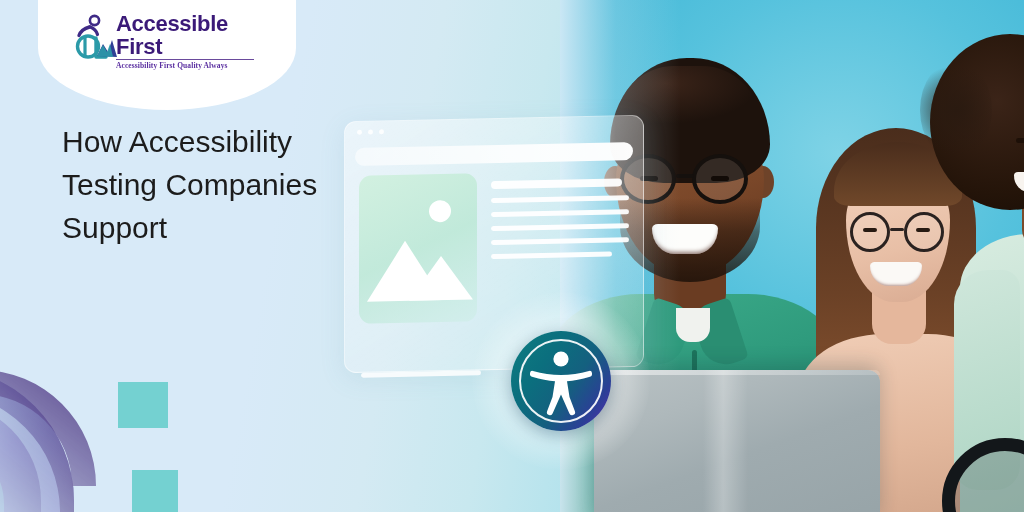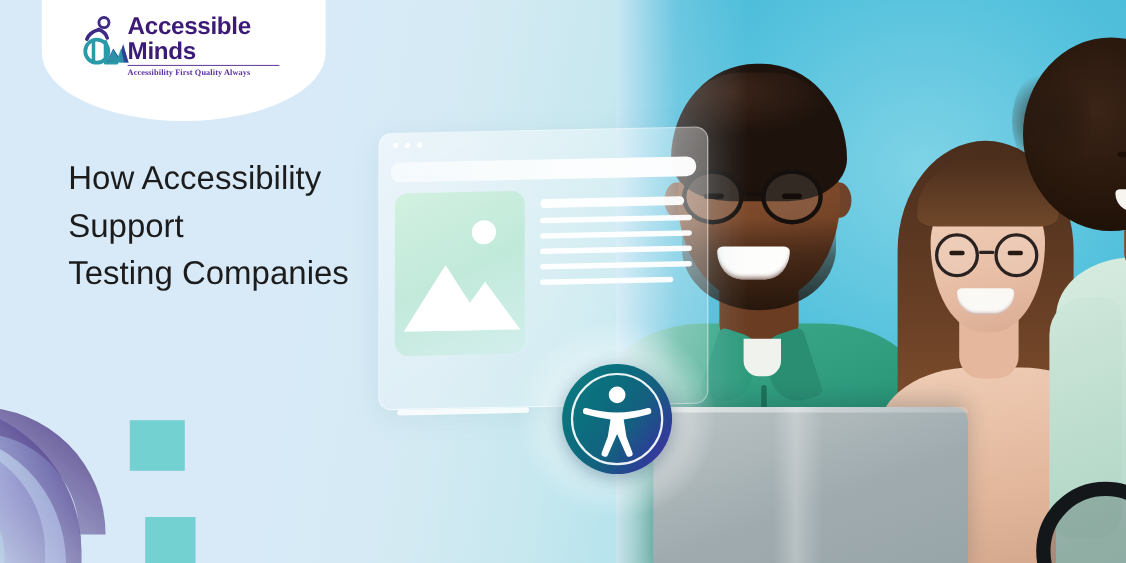--- a/index.html
+++ b/index.html
@@ -271,21 +271,21 @@
   }
   .logo-l2{
     font-size:22px; font-weight:bold; color:#3b1a78; letter-spacing:-.3px; line-height:23px;
   }
   .logo-rule{ width:138px; height:1px; background:#6a4a9c; margin:1px 0 1px 0; }
   .logo-tag{
     font-size:7.5px; font-weight:bold; color:#5a2fa0; letter-spacing:.1px; white-space:nowrap;font-family:Liberation Serif, serif;
   }
 
   
-  .headline{ position:absolute; left:62px; top:141px; width:360px; }
+  .headline{ position:absolute; left:62px; top:120px; width:360px; }
   .hl-line{
     font-size:30px; color:#1c1c1c; line-height:43px; font-weight:400; white-space:nowrap;
   }
   .hl-accent{
     font-size:35px; font-weight:bold; color:#2d8a97; line-height:48px;
     margin-top:4px; letter-spacing:-.4px; white-space:nowrap;
   }
 </style>
 </head>
 <body>
@@ -433,25 +433,25 @@
       <path d="M23.5 13 C18 14.5 14.5 17.5 13 21.5" fill="none" stroke="#3f2a86" stroke-width="3.4" stroke-linecap="round"></path>
       <path d="M23.8 12.8 C27.5 14.2 30.5 17 31.5 20.5" fill="none" stroke="#3f2a86" stroke-width="3.2" stroke-linecap="round"></path>
       <path d="M22 22 A10.5 10.5 0 1 0 22 43 A10.5 10.5 0 1 0 22 22 Z" fill="none" stroke="#2b9aa8" stroke-width="3.4"></path>
       <path d="M19 24 L19 41" fill="none" stroke="#2b9aa8" stroke-width="3.2" stroke-linecap="round"></path>
       <path d="M30 24 L30 43 M30 43 L40 43" fill="none" stroke="#2b9aa8" stroke-width="3.4" stroke-linecap="round"></path>
       <path d="M31 42 L37 30 L42 38 L46 26 L51 43 Z" fill="#2f3f96"></path>
       <path d="M31 42 L37 31 L41 38 L44 30 L47 43 Z" fill="#2b9aa8" opacity="0.9"></path>
     </svg>
     <div class="logo-text">
       <div class="logo-l1">Accessible</div>
-      <div class="logo-l2">Minds</div>
+      <div class="logo-l2">First</div>
       <div class="logo-rule"></div>
       <div class="logo-tag">Accessibility First Quality Always</div>
     </div>
   </div>
 
   <div class="headline">
     <div class="hl-line">How Accessibility</div>
+    <div class="hl-line">Testing Companies</div>
     <div class="hl-line">Support</div>
-    <div class="hl-line">Testing Companies</div>
   </div>
 
 </div>
 
 </body></html>

